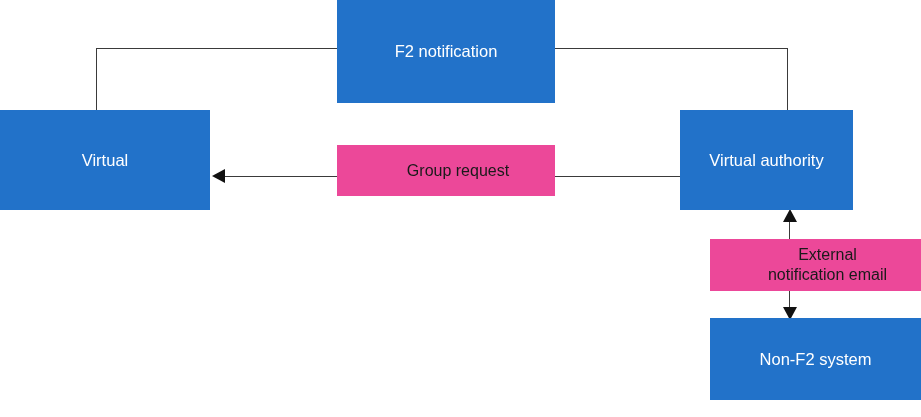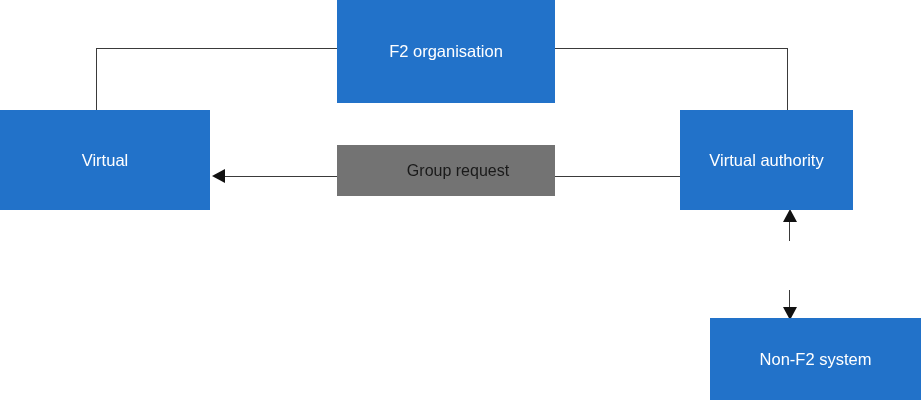--- a/index.html
+++ b/index.html
@@ -26,21 +26,21 @@
     text-align: center;
     box-sizing: border-box;
     line-height: 1.22;
   }
   .node-primary {
     background: #2272c9;
     color: #ffffff;
     font-size: 16.5px;
   }
   .node-secondary {
-    background: #737373;
+    background: #ec4899;
     color: #1a1a1a;
     font-size: 16px;
     padding-left: 24px;
   }
   .node-label {
     display: block;
     white-space: pre-line;
     padding: 0 6px;
   }
 
@@ -98,33 +98,37 @@
   <div class="conn-h" style="left:553px; top:176px; width:145px;"></div>
   <div class="arrowhead arrow-right" style="left:697px; top:169px;"></div>
 
   <div class="conn-v" style="left:789px; top:221px; height:20px;"></div>
   <div class="arrowhead arrow-up" style="left:783px; top:209px;"></div>
 
   <div class="conn-v" style="left:789px; top:290px; height:20px;"></div>
   <div class="arrowhead arrow-down" style="left:783px; top:307px;"></div>
 
   <div class="node node-primary" style="left:337px; top:0px; width:218px; height:103px;">
-    <span class="node-label">F2 organisation</span>
+    <span class="node-label">F2 notification</span>
   </div>
 
   <div class="node node-primary" style="left:0px; top:110px; width:210px; height:100px;">
     <span class="node-label">Virtual</span>
   </div>
 
   <div class="node node-secondary" style="left:337px; top:145px; width:218px; height:51px;">
     <span class="node-label">Group request</span>
   </div>
 
   <div class="node node-primary" style="left:680px; top:110px; width:173px; height:100px;">
     <span class="node-label">Virtual authority</span>
   </div>
 
+  <div class="node node-secondary" style="left:710px; top:239px; width:211px; height:52px;">
+    <span class="node-label">External
+notification email</span>
+  </div>
 
   <div class="node node-primary" style="left:710px; top:318px; width:211px; height:82px;">
     <span class="node-label">Non-F2 system</span>
   </div>
 
 </div>
 
 </body></html>

